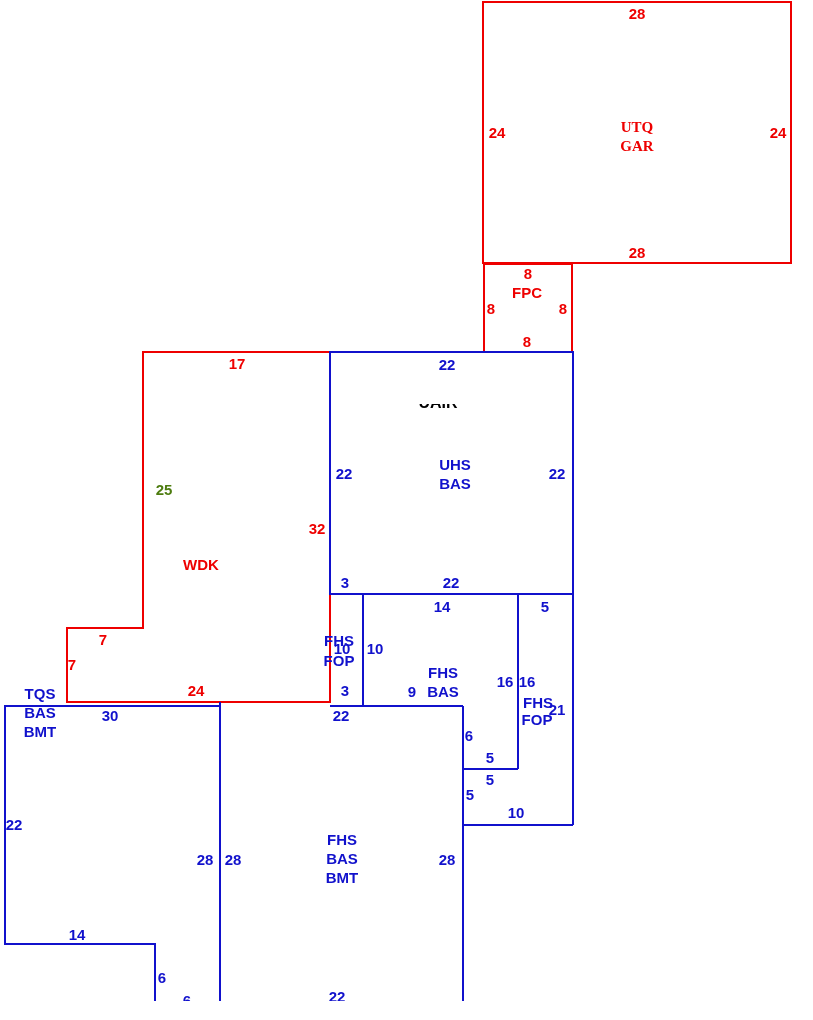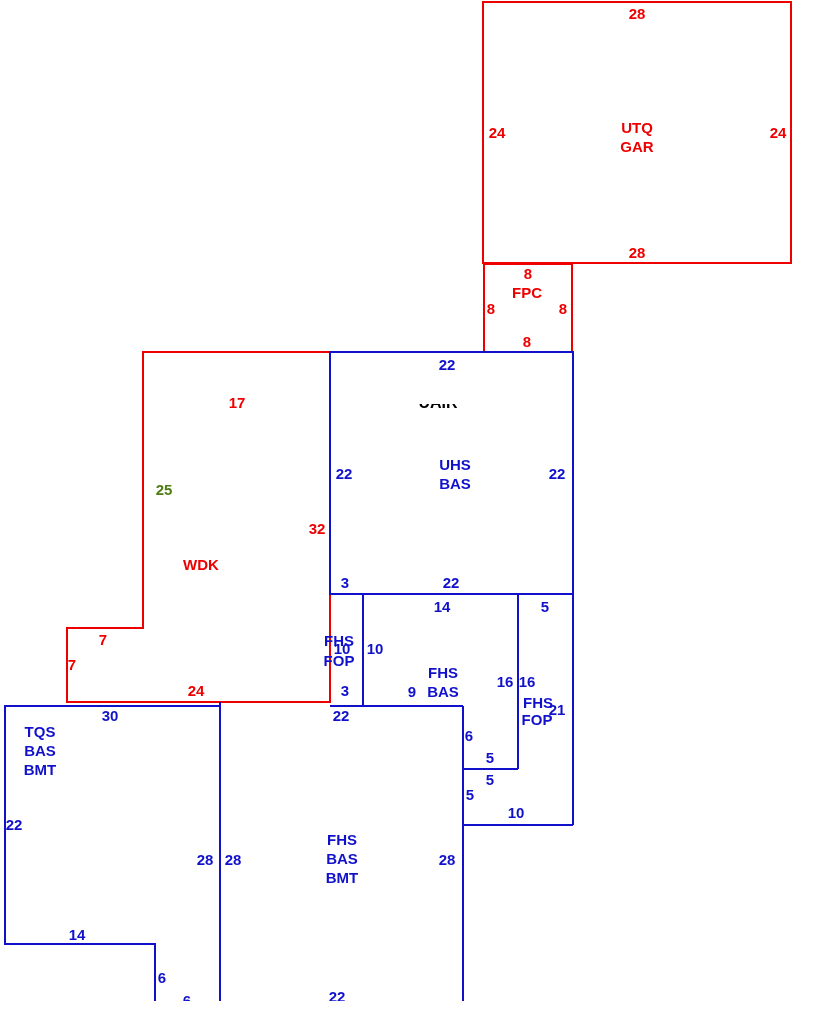--- a/index.html
+++ b/index.html
@@ -41,30 +41,30 @@
       <path d="M518 594 L518 769" fill="none" stroke="#1111cc" stroke-width="2"></path>
       <path d="M463 769 L518 769" fill="none" stroke="#1111cc" stroke-width="2"></path>
       <path d="M573 594 L573 825" fill="none" stroke="#1111cc" stroke-width="2"></path>
       <path d="M463 825 L573 825" fill="none" stroke="#1111cc" stroke-width="2"></path>
       <path d="M463 706 L463 1010" fill="none" stroke="#1111cc" stroke-width="2"></path>
       <path d="M220 706 L5 706 L5 944 L155 944 L155 1010 L463 1010" fill="none" stroke="#1111cc" stroke-width="2"></path>
       <path d="M220 702 L220 1010" fill="none" stroke="#1111cc" stroke-width="2"></path>
     </svg>
 <div class="lbl" style="left: 637px; top: 13px; color: rgb(238, 0, 0);">28</div>
     <div class="lbl" style="left: 497px; top: 132px; color: rgb(238, 0, 0);">24</div>
-    <div class="lbl" style="left: 637px; top: 137px; color: rgb(238, 0, 0);">UTQ
+    <div class="lbl" style="left: 637px; top: 137px; color: rgb(238, 0, 0); font-family: Liberation Serif, serif;">UTQ
 GAR</div>
     <div class="lbl" style="left: 778px; top: 132px; color: rgb(238, 0, 0);">24</div>
     <div class="lbl" style="left: 637px; top: 252px; color: rgb(238, 0, 0);">28</div>
     <div class="lbl" style="left: 528px; top: 273px; color: rgb(238, 0, 0);">8</div>
     <div class="lbl" style="left: 527px; top: 292px; color: rgb(238, 0, 0);">FPC</div>
     <div class="lbl" style="left: 491px; top: 308px; color: rgb(238, 0, 0);">8</div>
     <div class="lbl" style="left: 563px; top: 308px; color: rgb(238, 0, 0);">8</div>
     <div class="lbl" style="left: 527px; top: 341px; color: rgb(238, 0, 0);">8</div>
-    <div class="lbl" style="left: 237px; top: 363px; color: rgb(238, 0, 0); margin-top: 39px;">17</div>
+    <div class="lbl" style="left: 237px; top: 363px; color: rgb(238, 0, 0);">17</div>
     <div class="lbl" style="left: 164px; top: 489px; color: #4d7c0f;">25</div>
     <div class="lbl" style="left: 201px; top: 530px; color: rgb(238, 0, 0); margin-top: 34px;">WDK</div>
     <div class="lbl" style="left: 317px; top: 528px; color: rgb(238, 0, 0); text-align: center;">32</div>
     <div class="lbl" style="left: 103px; top: 639px; color: rgb(238, 0, 0);">7</div>
     <div class="lbl" style="left: 72px; top: 664px; color: rgb(238, 0, 0);">7</div>
     <div class="lbl" style="left: 196px; top: 690px; color: rgb(238, 0, 0);">24</div>
     <div class="lbl" style="left: 447px; top: 364px; color: rgb(17, 17, 204);">22</div>
     <div class="lbl clip" style="left: 407px; top: 404px; color: rgb(0, 0, 0); width: 62px; height: 11px;"><span style="display: block; position: relative; top: -9px;">UAIR</span></div>
     <div class="lbl" style="left: 344px; top: 473px; color: rgb(17, 17, 204);">22</div>
     <div class="lbl" style="left: 455px; top: 474px; color: rgb(17, 17, 204);">UHS
@@ -82,21 +82,21 @@
 BAS</div>
     <div class="lbl" style="left: 412px; top: 691px; color: rgb(17, 17, 204);">9</div>
     <div class="lbl" style="left: 505px; top: 681px; color: rgb(17, 17, 204);">16</div>
     <div class="lbl" style="left: 527px; top: 681px; color: rgb(17, 17, 204);">16</div>
     <div class="lbl" style="left: 538px; top: 702px; color: rgb(17, 17, 204);">FHS</div>
     <div class="lbl" style="left: 557px; top: 709px; color: rgb(17, 17, 204);">21</div>
     <div class="lbl" style="left: 537px; top: 719px; color: rgb(17, 17, 204);">FOP</div>
     <div class="lbl" style="left: 345px; top: 690px; color: rgb(17, 17, 204);">3</div>
     <div class="lbl" style="left: 341px; top: 715px; color: rgb(17, 17, 204);">22</div>
     <div class="lbl" style="left: 110px; top: 715px; color: rgb(17, 17, 204);">30</div>
-    <div class="lbl" style="left: 40px; top: 750px; color: rgb(17, 17, 204);">TQS
+    <div class="lbl" style="left: 40px; top: 712px; color: rgb(17, 17, 204);">TQS
 BAS
 BMT</div>
     <div class="lbl" style="left: 14px; top: 824px; color: rgb(17, 17, 204);">22</div>
     <div class="lbl" style="left: 469px; top: 735px; color: rgb(17, 17, 204);">6</div>
     <div class="lbl" style="left: 490px; top: 757px; color: rgb(17, 17, 204);">5</div>
     <div class="lbl" style="left: 490px; top: 779px; color: rgb(17, 17, 204);">5</div>
     <div class="lbl" style="left: 470px; top: 794px; color: rgb(17, 17, 204);">5</div>
     <div class="lbl" style="left: 516px; top: 812px; color: rgb(17, 17, 204);">10</div>
     <div class="lbl" style="left: 205px; top: 859px; color: rgb(17, 17, 204);">28</div>
     <div class="lbl" style="left: 233px; top: 859px; color: rgb(17, 17, 204);">28</div>

